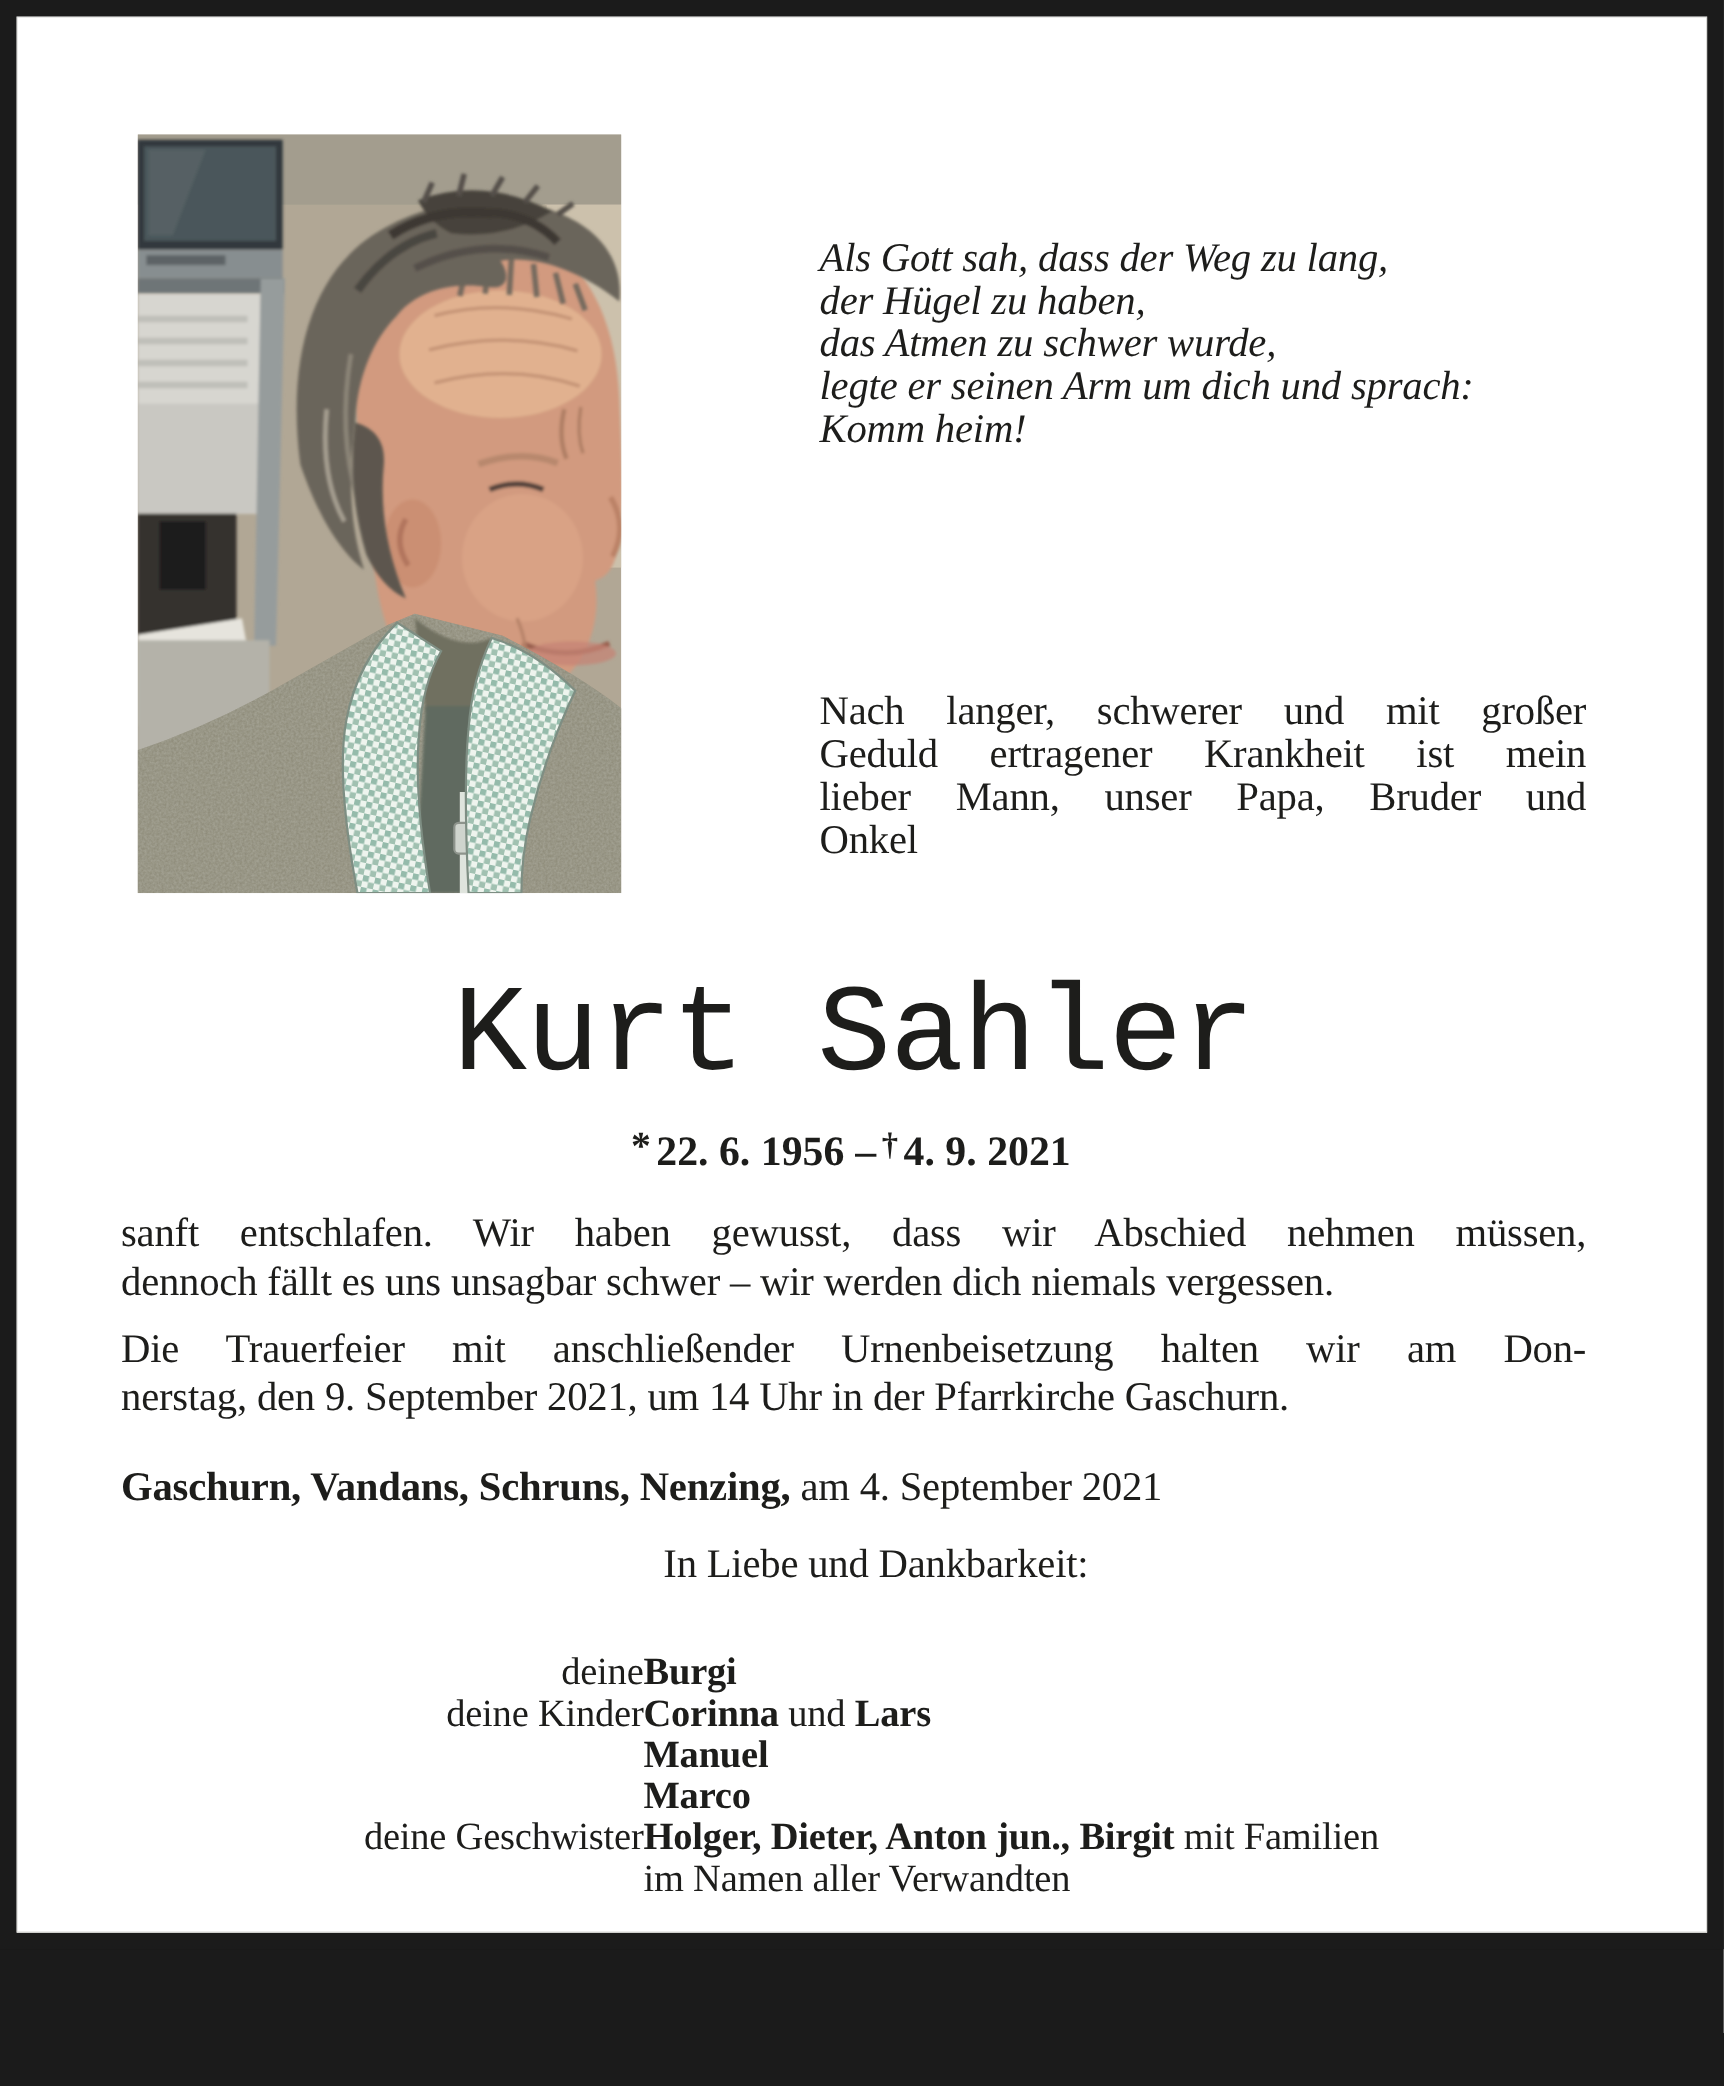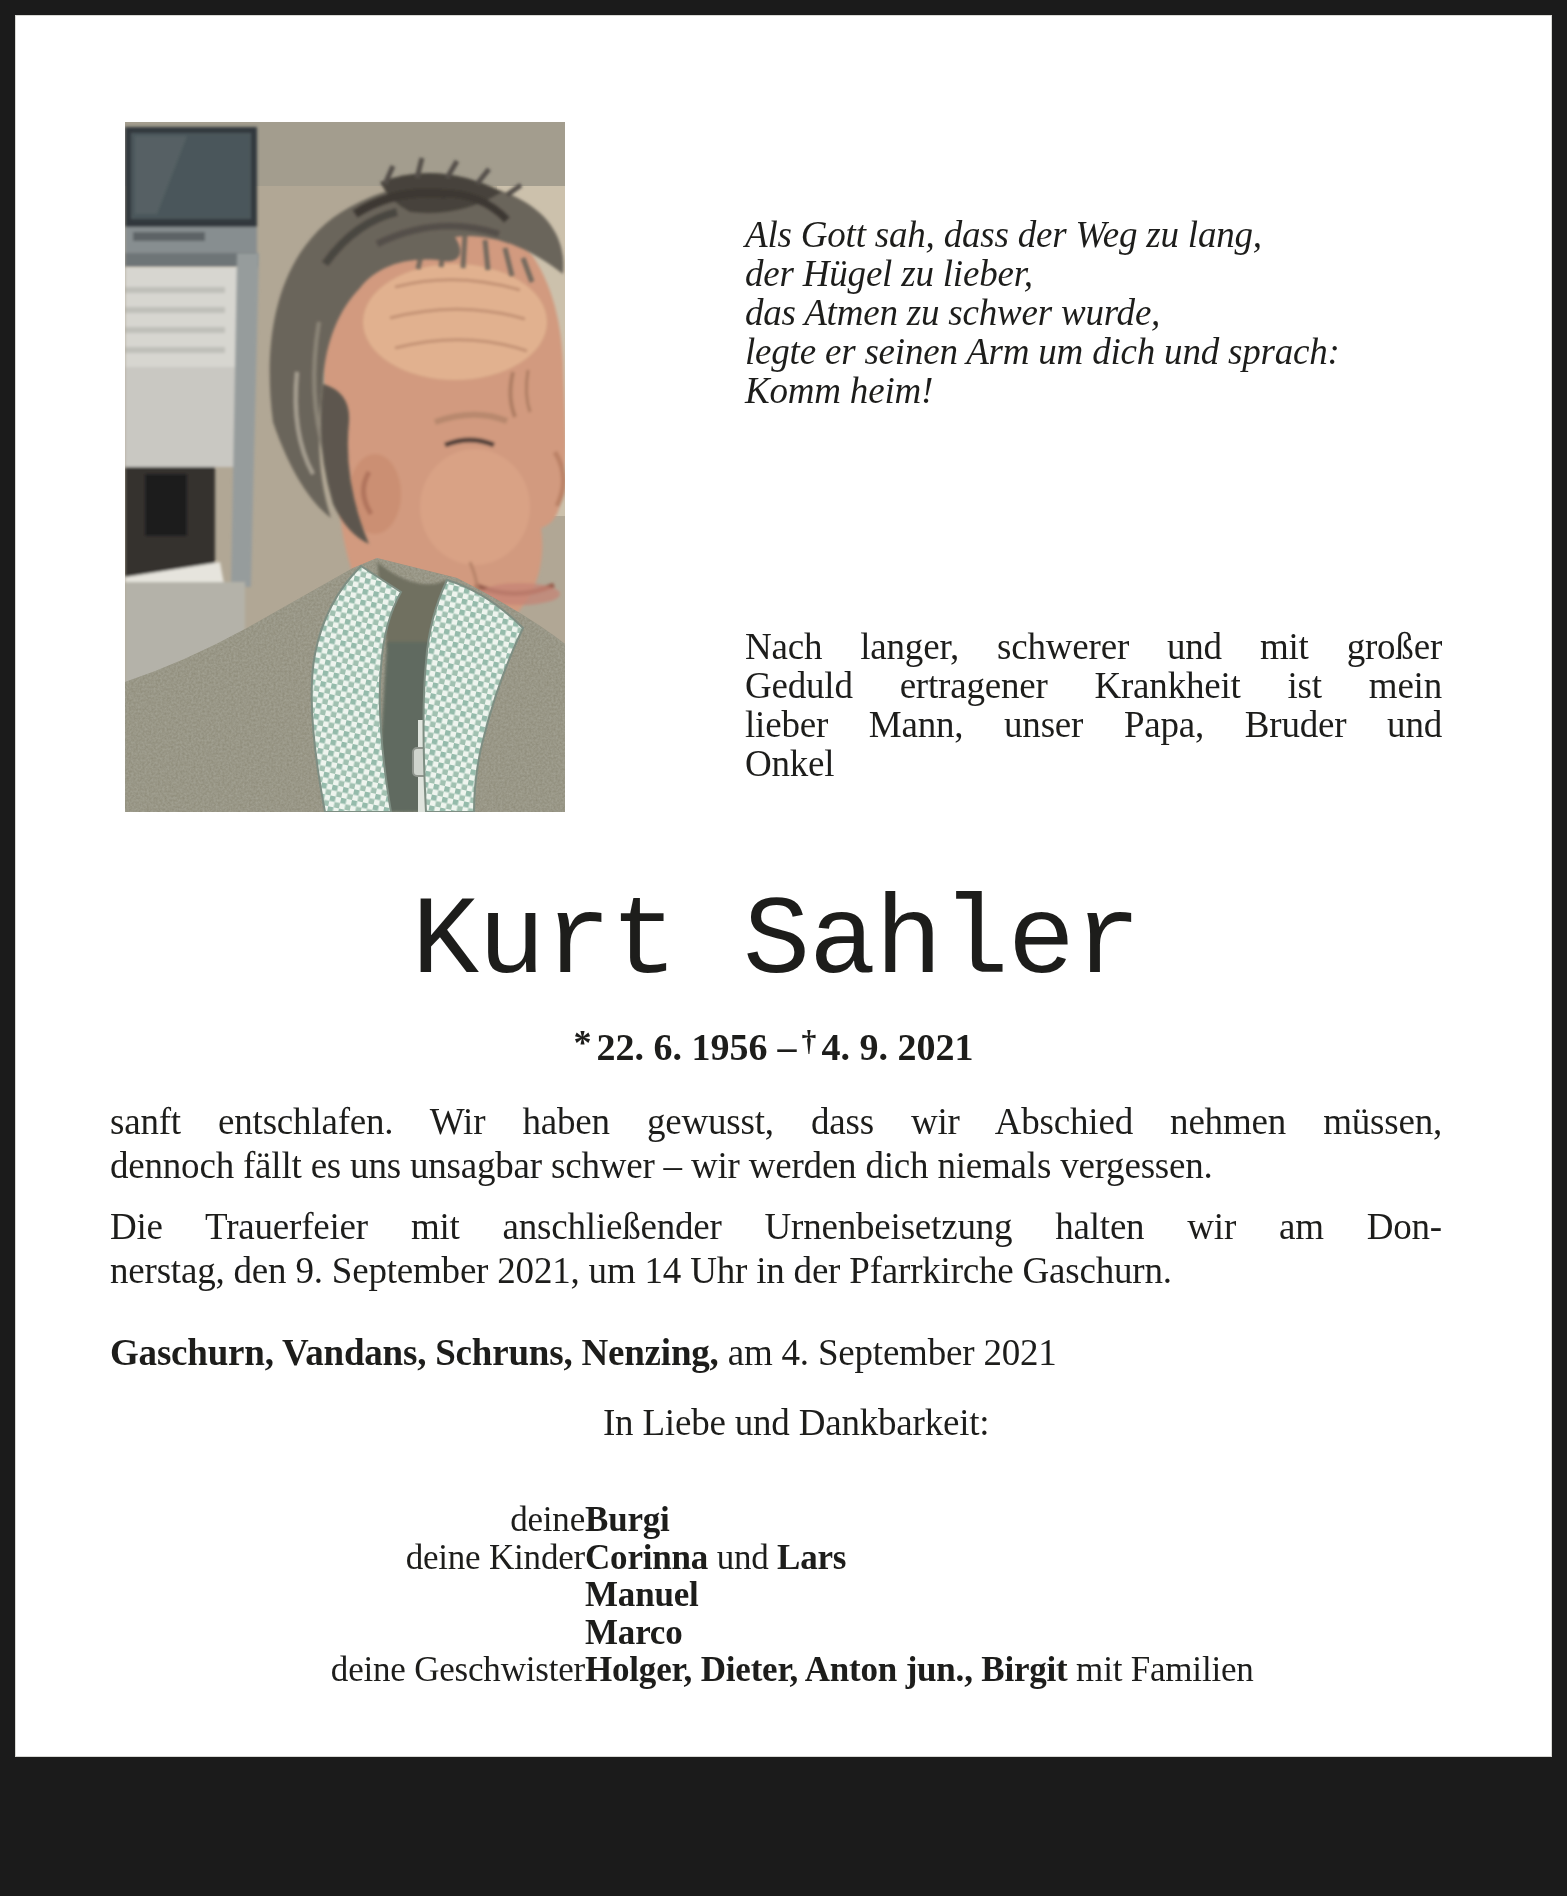--- a/index.html
+++ b/index.html
@@ -144,21 +144,21 @@
           <rect x="293" y="598" width="11" height="92" fill="#dfe4dc"></rect>
           <rect x="288" y="626" width="20" height="28" rx="4" fill="#cfd4cc" stroke="#8e948c" stroke-width="2"></rect>
           <path d="M236,444 Q200,480 190,532 Q180,584 200,690 L266,690 Q251,600 256,545 Q259,500 276,470 Z" fill="url(#check)" stroke="#7d8e82" stroke-width="2"></path>
           <path d="M322,458 Q362,470 398,506 Q372,560 357,622 Q349,656 349,690 L301,690 Q296,590 301,540 Q304,496 322,458 Z" fill="url(#check)" stroke="#7d8e82" stroke-width="2"></path>
         </g>
       </svg>
     </div>
 
     <div class="abs poem">
       <div>Als Gott sah, dass der Weg zu lang,</div>
-      <div>der Hügel zu lieber,</div>
+      <div>der Hügel zu haben,</div>
       <div>das Atmen zu schwer wurde,</div>
       <div>legte er seinen Arm um dich und sprach:</div>
       <div>Komm heim!</div>
     </div>
 
     <div class="abs intro">
       <div class="jl">Nach langer, schwerer und mit großer</div>
       <div class="jl">Geduld ertragener Krankheit ist mein</div>
       <div class="jl">lieber Mann, unser Papa, Bruder und</div>
       <div class="jl-end">Onkel</div>
@@ -206,16 +206,19 @@
       <div class="c-value">
         <span class="b">Marco</span>
       </div>
 
       <div class="c-label">deine Geschwister</div>
       <div class="c-value">
         <span class="b">Holger, Dieter, Anton jun., Birgit</span><span> mit Familien</span>
       </div>
 
       <div class="c-label"></div>
+      <div class="c-value">
+        <span>im Namen aller Verwandten</span>
+      </div>
     </div>
 
   </div>
 </div>
 
 </body></html>

